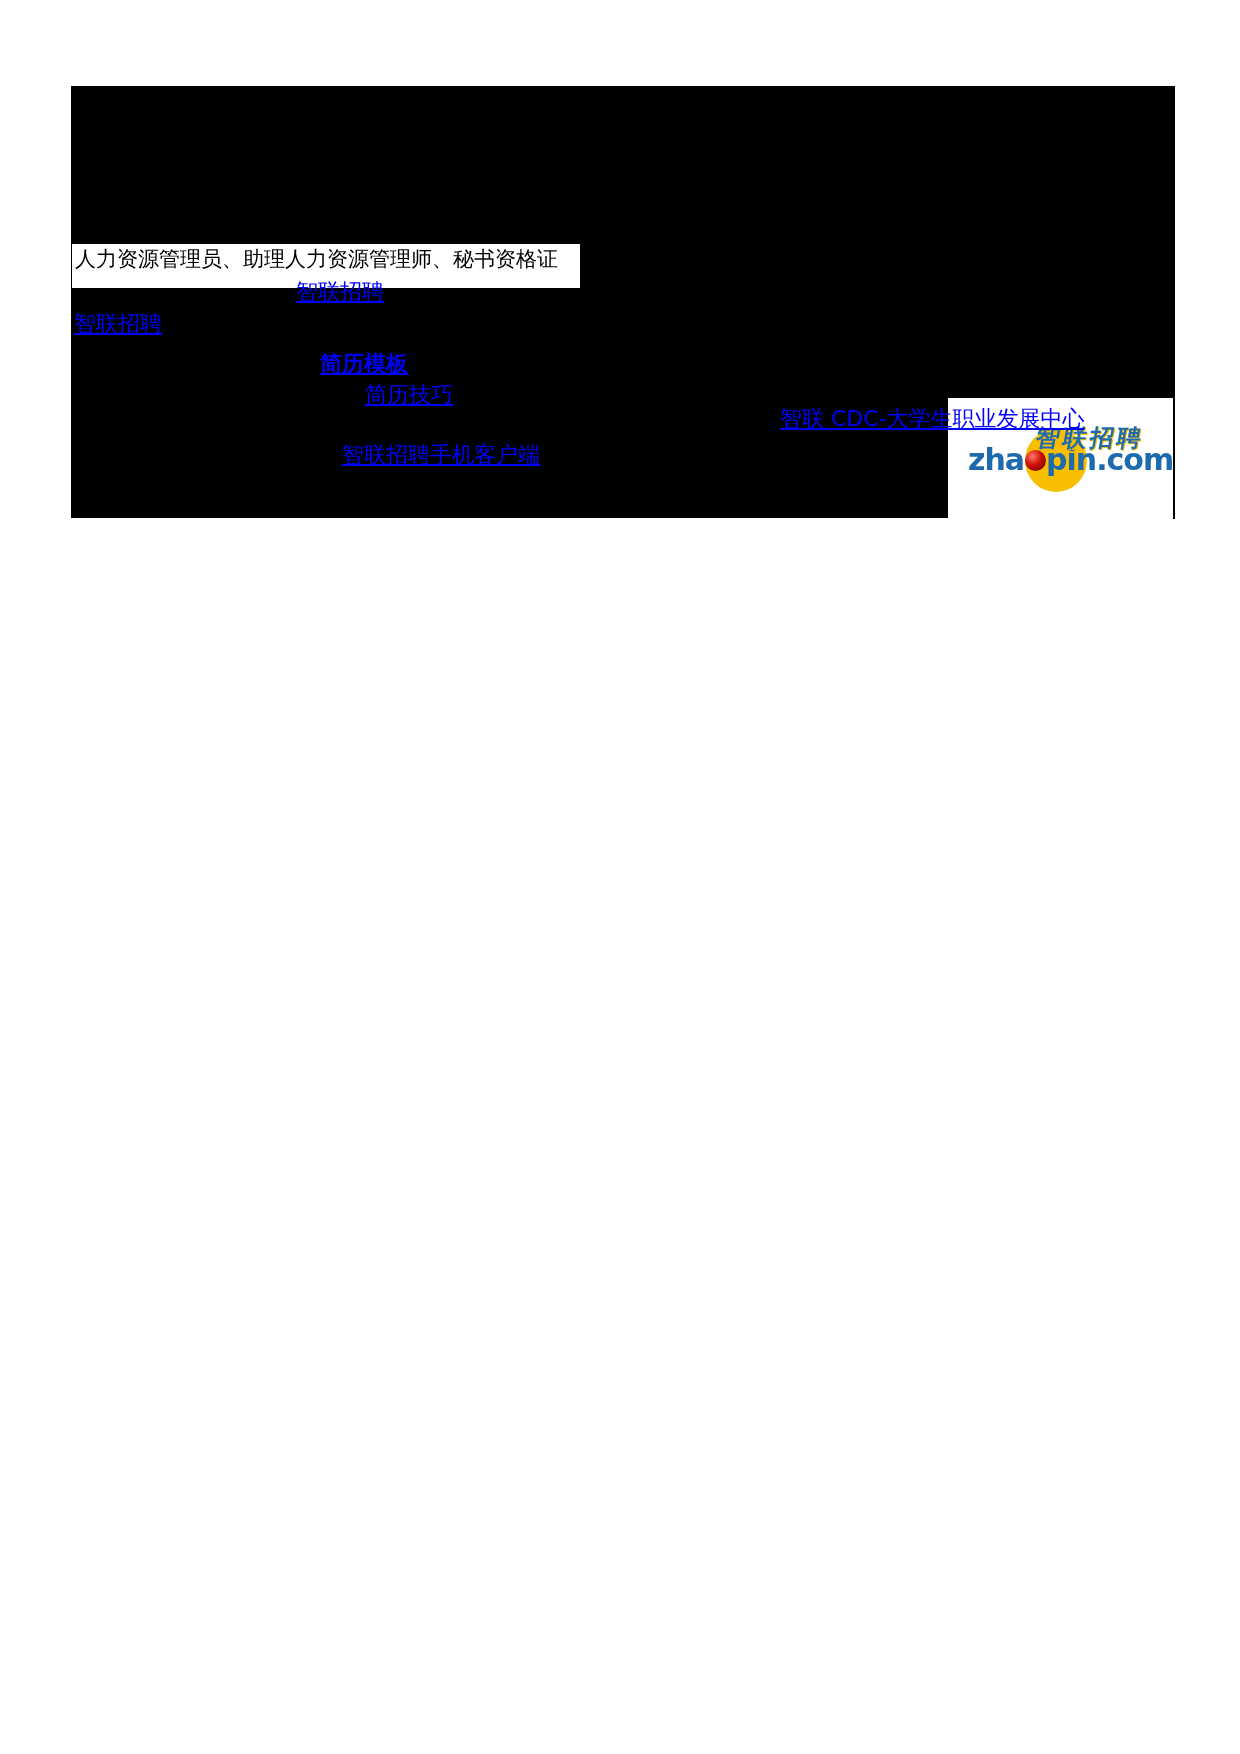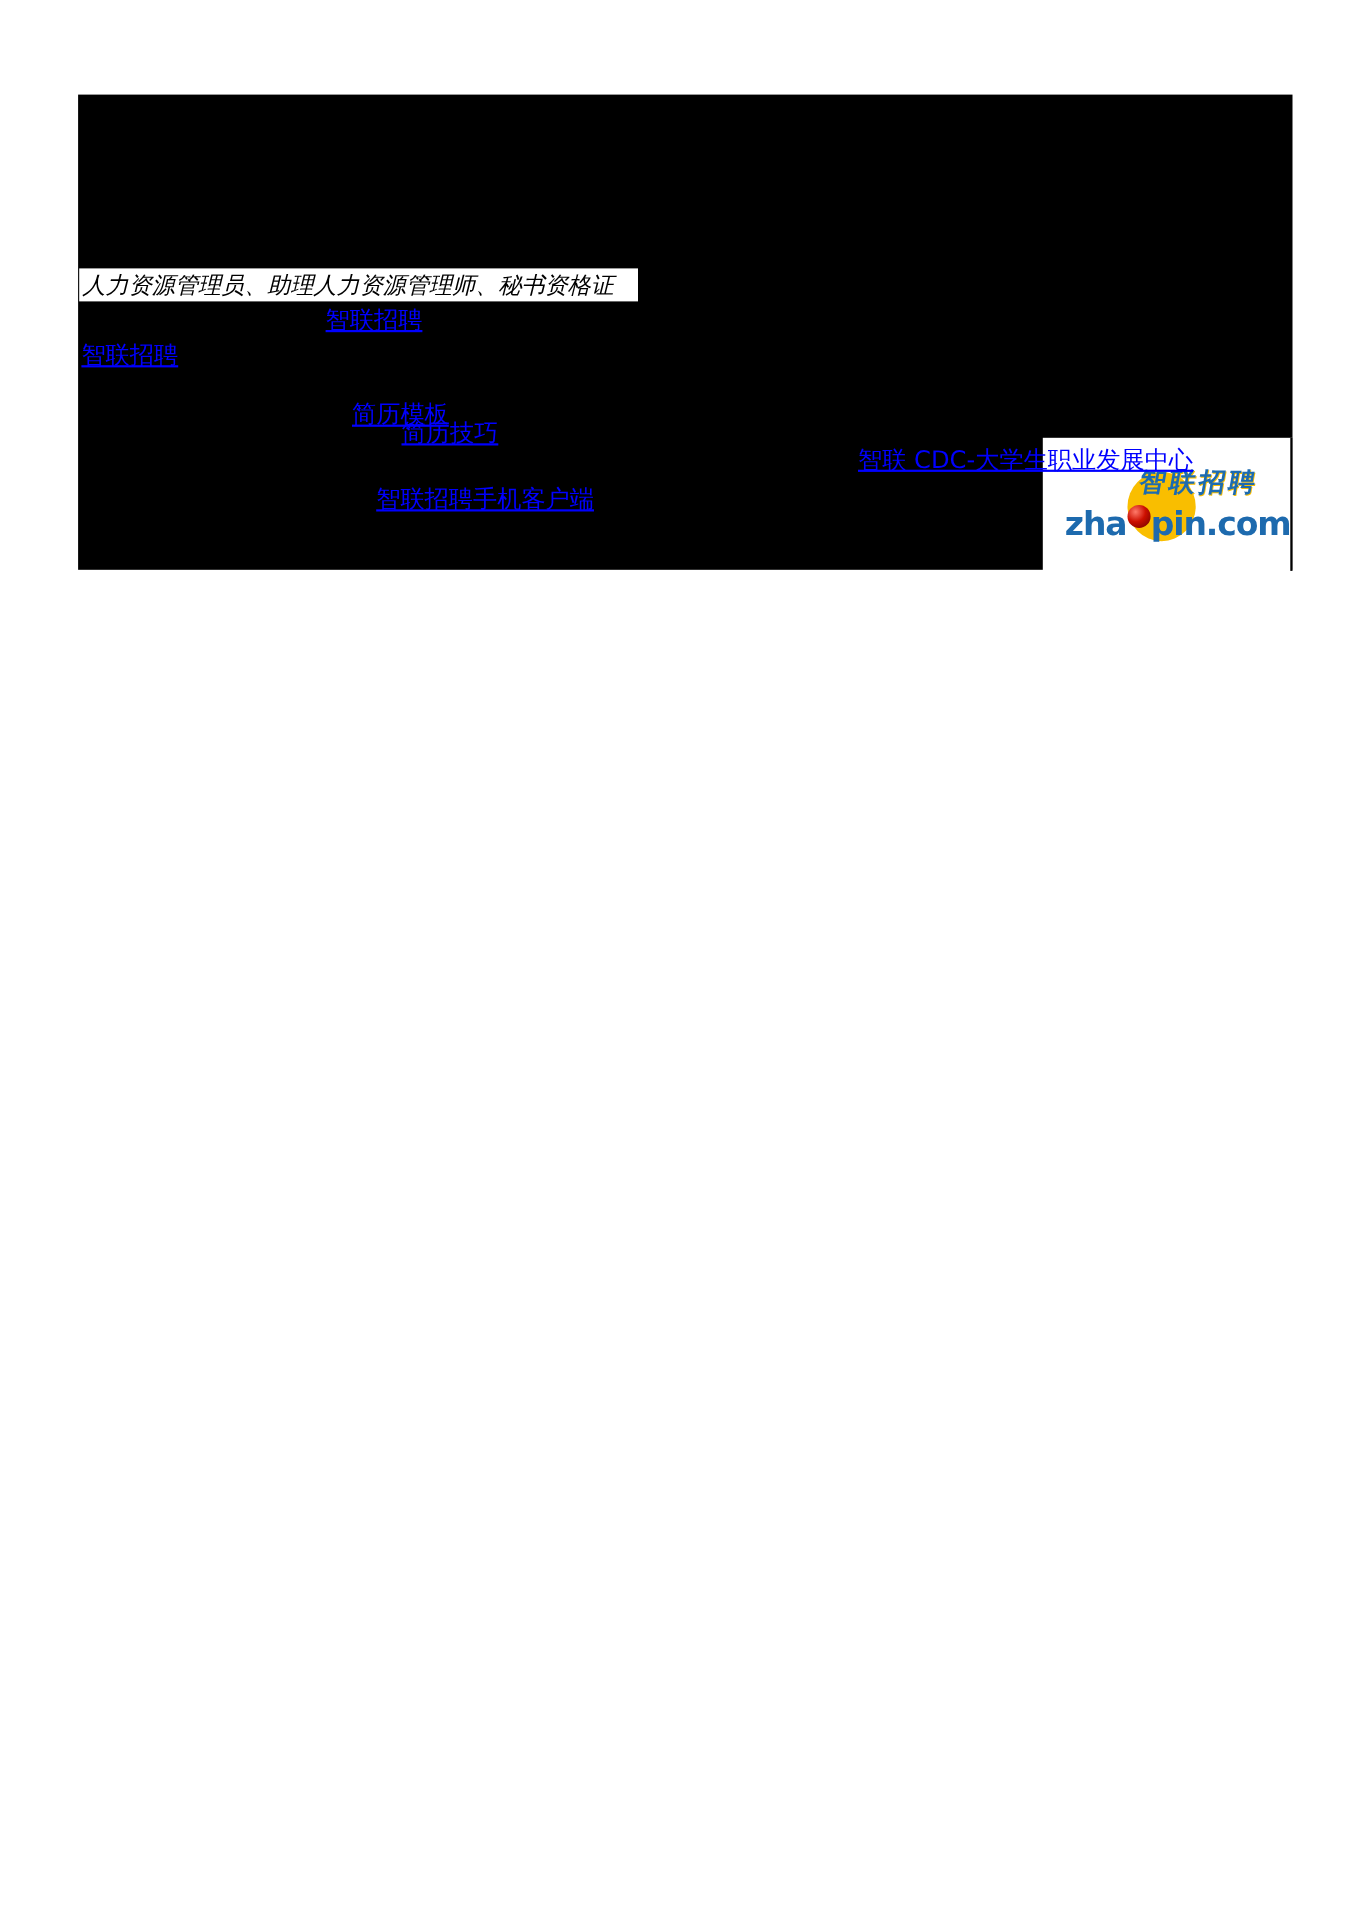--- a/index.html
+++ b/index.html
@@ -23,45 +23,44 @@
     height: 432px;
     background: #000000;
   }
 
   
   .highlight-line {
     position: absolute;
     left: 72px;
     top: 244px;
     width: 508px;
-    height: 30px;
+    height: 44px;
     background: #ffffff;
     color: #000000;
     font-size: 21px;
     line-height: 30px;
     padding-left: 3px;
     white-space: nowrap;
     z-index: 2;
-    font-style: italic;
   }
 
   
   .doc-link {
     position: absolute;
     color: #0000ff;
     font-size: 22px;
     line-height: 24px;
     text-decoration: underline;
     white-space: nowrap;
     cursor: pointer;
     z-index: 3;
   }
   #link-zhaopin-1 { left: 296px; top: 280px; }
   #link-zhaopin-2 { left: 74px;  top: 312px; }
-  #link-resume-template { left: 320px; top: 366px; }
+  #link-resume-template { left: 320px; top: 352px; font-weight: bold; }
   #link-resume-tips     { left: 365px; top: 383px; text-decoration: underline; }
   #link-cdc             { left: 780px; top: 407px; text-align: center; }
   #link-mobile-app      { left: 342px; top: 443px; }
 
   
   .logo-box {
     position: absolute;
     left: 948px;
     top: 398px;
     width: 227px;
@@ -101,21 +100,20 @@
     display: flex;
     align-items: center;
     z-index: 2;
     white-space: nowrap;
   }
   .logo-domain .txt {
     font-size: 30px;
     font-weight: 900;
     color: #1d6aae;
     letter-spacing: -1px;
-    margin-top: 17px;
   }
   .logo-sphere {
     width: 21px;
     height: 21px;
     margin: 2px 0 0 1px;
     border-radius: 50%;
     background: radial-gradient(circle at 35% 30%, #ff7a6a, #cc0f00 45%, #6e0000 95%);
     display: inline-block;
   }
 </style>

